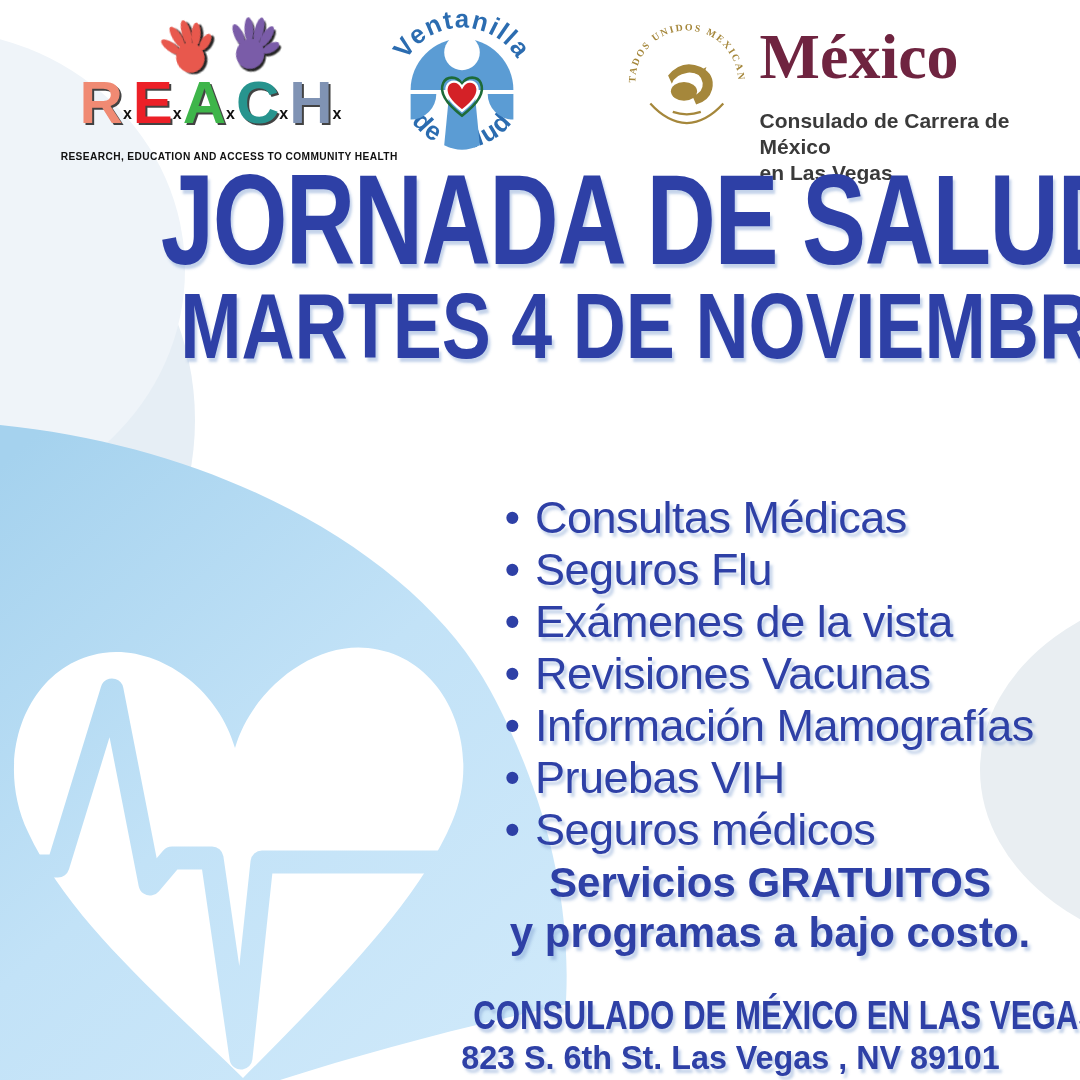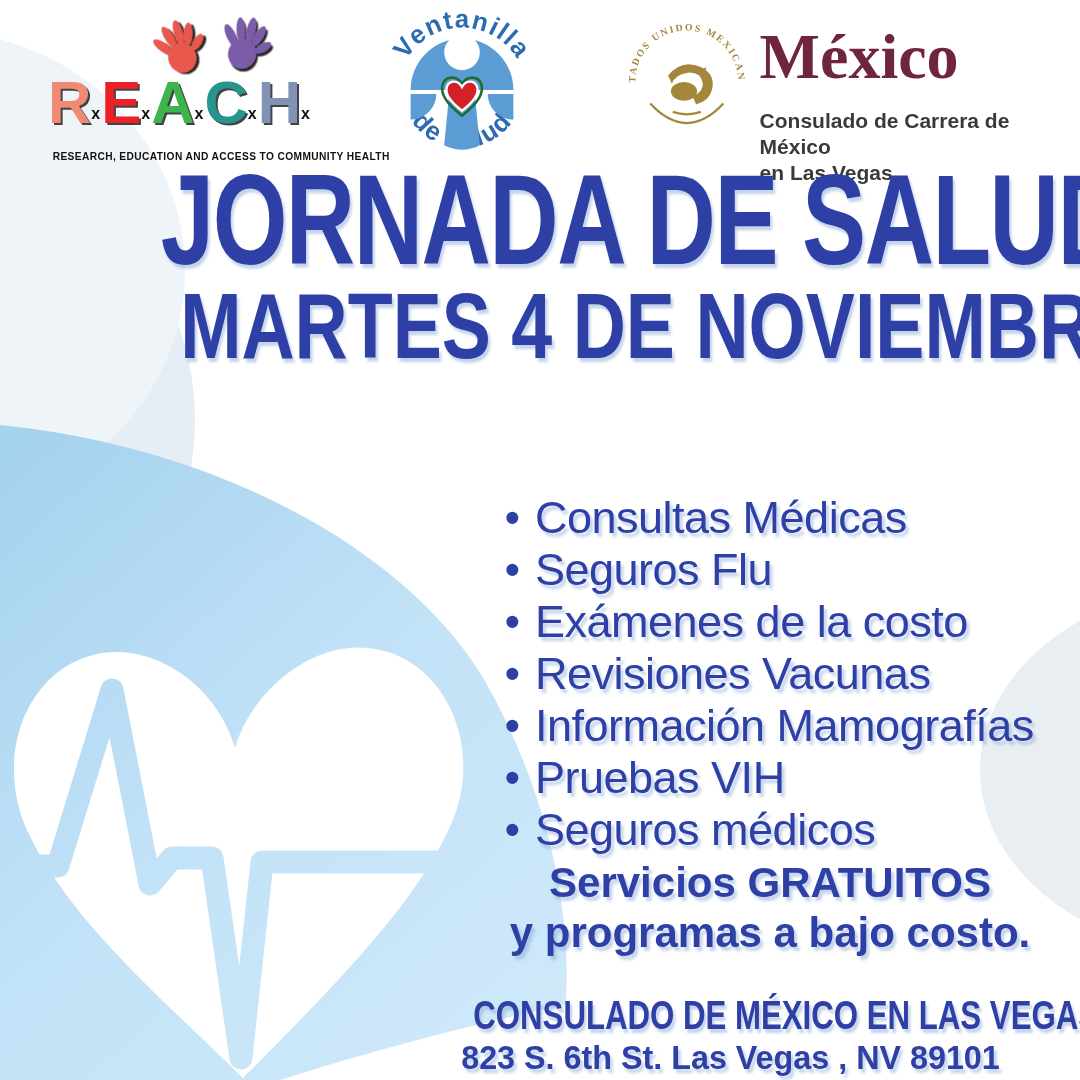--- a/index.html
+++ b/index.html
@@ -6,21 +6,21 @@
   .stage{
     position:relative;width:1080px;height:1080px;margin:0 auto;
     background:#ffffff;overflow:hidden;
     font-family:"Liberation Sans",sans-serif;
   }
   .stage *{box-sizing:border-box;}
   svg.bg{position:absolute;left:0;top:0;z-index:0;}
 
   
   .logos{position:absolute;left:0;top:0;width:1080px;height:170px;z-index:2;}
-  .reach{position:absolute;left:48px;top:4px;width:310px;text-align:left;}
+  .reach{position:absolute;left:56px;top:4px;width:310px;text-align:center;}
   .reach-hands{display:block;margin:0 auto;}
   .reach-letters{white-space:nowrap;line-height:58px;margin-top:-2px;}
   .reach-letters .l{
     font-weight:bold;font-size:60px;letter-spacing:-1px;
     text-shadow:2px 2px 0 rgba(20,20,20,.8);
   }
   .r1{color:#f08a73}.r2{color:#ec2027}.r3{color:#3eb54a}.r4{color:#27948e}.r5{color:#8093b4}
   .reach-letters .sep{
     display:inline-block;font-weight:bold;font-size:16px;color:#111;
     transform:translateY(-4px);margin:0 1px;
@@ -205,21 +205,21 @@
     <li>
       <span class="dot">•</span>
       <span class="svc shadow">Consultas Médicas</span>
     </li>
     <li>
       <span class="dot">•</span>
       <span class="svc shadow">Seguros Flu</span>
     </li>
     <li>
       <span class="dot">•</span>
-      <span class="svc shadow">Exámenes de la costo</span>
+      <span class="svc shadow">Exámenes de la vista</span>
     </li>
     <li>
       <span class="dot">•</span>
       <span class="svc shadow">Revisiones Vacunas</span>
     </li>
     <li>
       <span class="dot">•</span>
       <span class="svc shadow">Información Mamografías</span>
     </li>
     <li>

